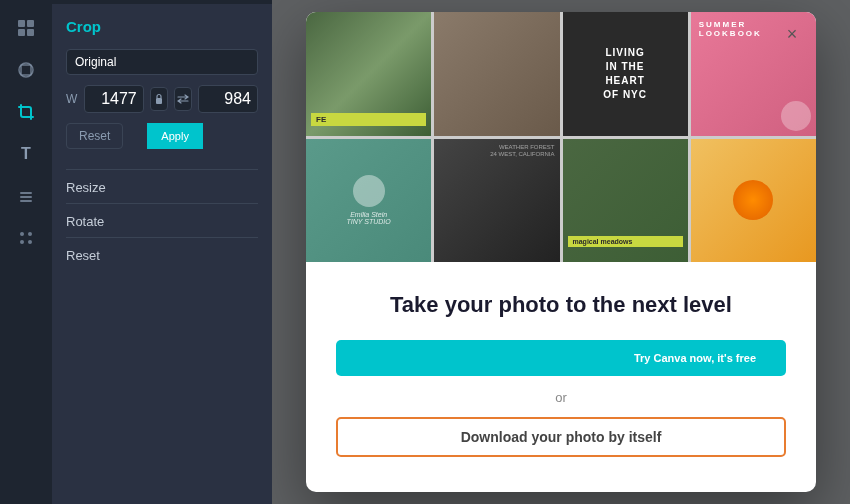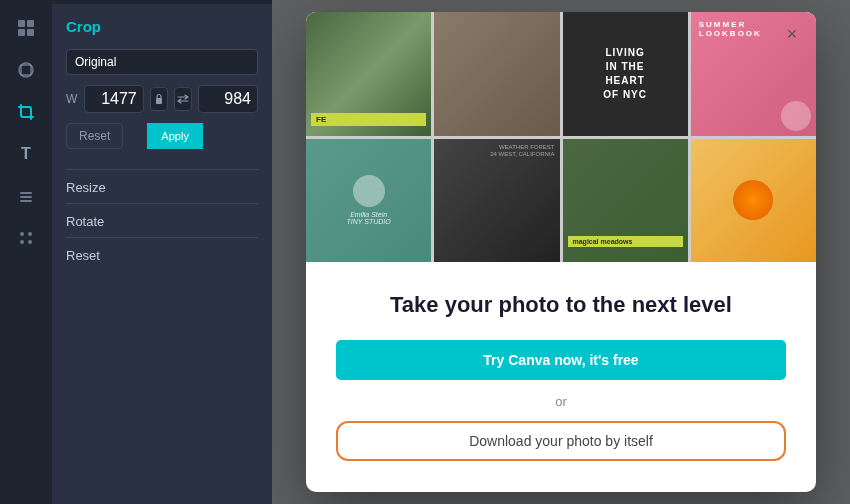--- a/index.html
+++ b/index.html
@@ -235,43 +235,45 @@
       font-size: 22px;
       font-weight: 800;
       color: #1a1a2e;
       margin-bottom: 22px;
     }
     .btn-try-canva {
       background: #00c4cc;
       border: none;
       border-radius: 5px;
       color: #fff;
-      font-size: 14px;
+      font-size: 11px;
       font-weight: 600;
       padding: 12px 30px;
       cursor: pointer;
       display: block;
       width: 100%;
       margin-bottom: 14px;
+      text-align: right;
     }
     .or-divider {
       color: #888;
       font-size: 13px;
       margin-bottom: 12px;
     }
     .btn-download-photo {
       background: transparent;
       border: 2px solid #e87c30;
-      border-radius: 12px;
+      border-radius: 5px;
       color: #444;
       font-size: 14px;
       padding: 10px 20px;
       cursor: pointer;
       display: block;
       width: 100%;
+      font-weight: bold;
     }
 
     
     .canvas-bg {
       width: 100%;
       height: 100%;
       background: #d0d4da;
       display: flex;
       align-items: center;
       justify-content: center;

